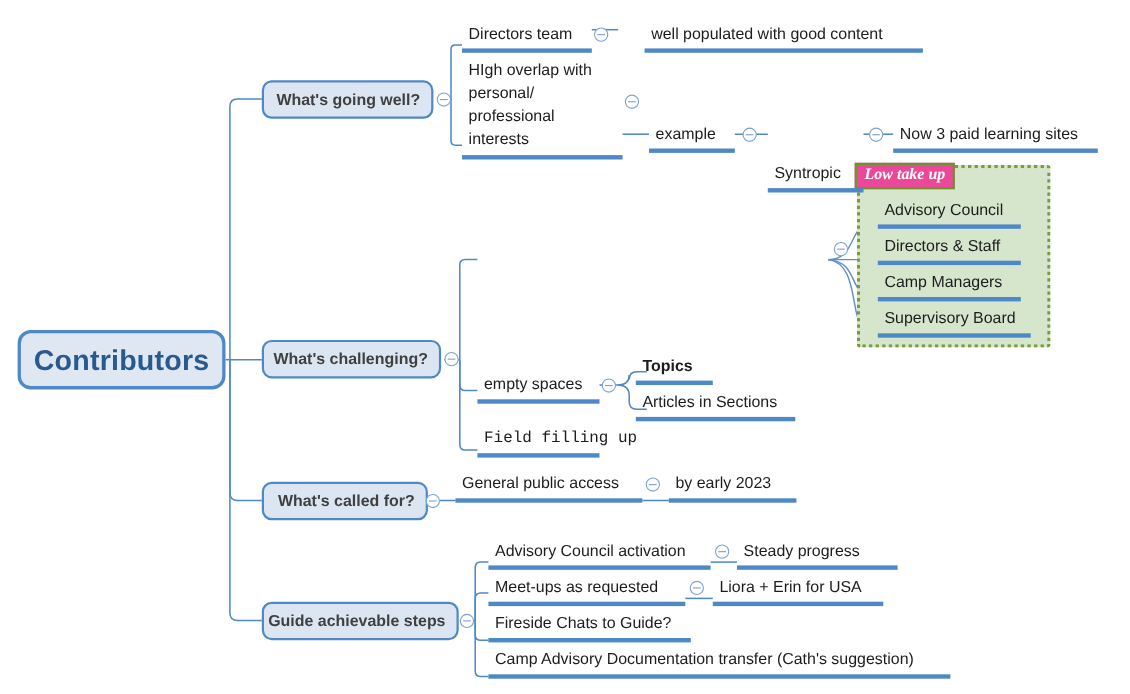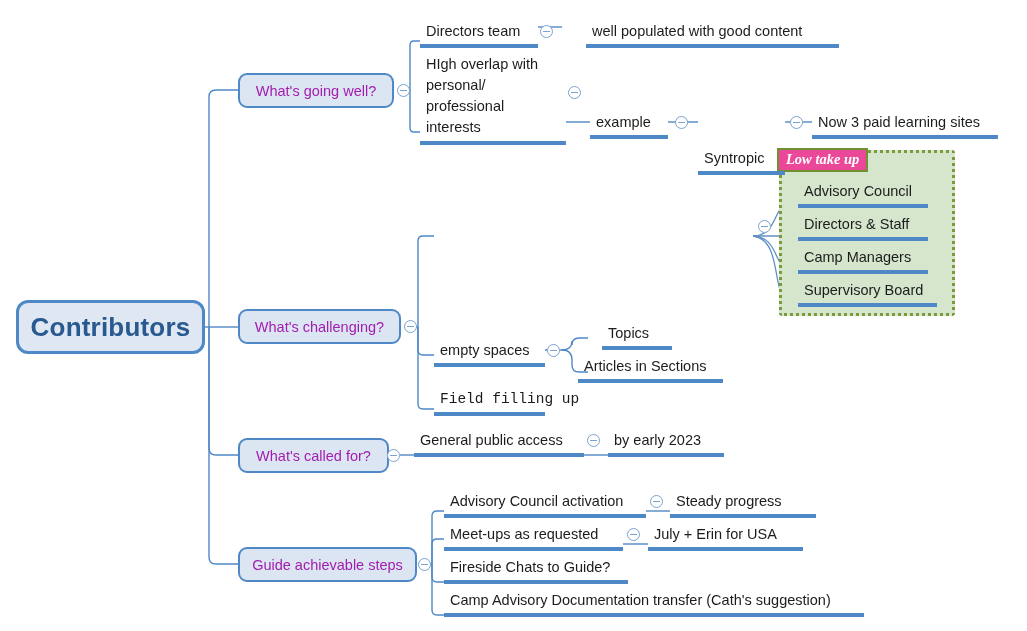--- a/index.html
+++ b/index.html
@@ -44,25 +44,26 @@
 
   
   .branch-node {
     position: absolute;
     box-sizing: border-box;
     background: #dce6f3;
     border: 2px solid #4f88c6;
     border-radius: 9px;
     display: flex;
     align-items: center;
-    justify-content: center;
-    color: #a21caf;
+    justify-content: flex-end;
+    color: #404040;
     font-size: 14.5px;
     white-space: nowrap;
     padding: 0 10px;
+    font-weight: bold;
   }
 
   
   .leaf {
     position: absolute;
     box-sizing: border-box;
     color: #1c1c1c;
     font-size: 14.5px;
     line-height: 20px;
     white-space: nowrap;
@@ -246,21 +247,21 @@
   </div>
   <div class="leaf ingreen" style="left:798px; top:280px; width:139px;">
     <span>Supervisory Board</span>
   </div>
 
   <div class="leaf" style="left:434px; top:340px; width:111px;">
     <span>empty spaces</span>
   </div>
   <div class="toggle" style="left:547px; top:344px;"></div>
 
-  <div class="leaf" style="left:602px; top:323px; width:70px;">
+  <div class="leaf" style="left:578px; top:323px; width:70px;font-weight:bold;">
     <span>Topics</span>
   </div>
   <div class="leaf" style="left:578px; top:356px; width:145px;">
     <span>Articles in Sections</span>
   </div>
 
   <div class="leaf" style="left:434px; top:389px; width:111px;font-family:Liberation Mono, monospace;">
     <span>Field filling up</span>
   </div>
 
@@ -281,21 +282,21 @@
   <div class="leaf" style="left:670px; top:491px; width:146px;">
     <span>Steady progress</span>
   </div>
 
   <div class="leaf" style="left:444px; top:524px; width:179px;">
     <span>Meet-ups as requested</span>
   </div>
   <div class="toggle" style="left:627px; top:528px;"></div>
 
   <div class="leaf" style="left:648px; top:524px; width:155px;">
-    <span>July + Erin for USA</span>
+    <span>Liora + Erin for USA</span>
   </div>
 
   <div class="leaf" style="left:444px; top:557px; width:184px;">
     <span>Fireside Chats to Guide?</span>
   </div>
 
   <div class="leaf" style="left:444px; top:590px; width:420px;">
     <span>Camp Advisory Documentation transfer (Cath's suggestion)</span>
   </div>
 

